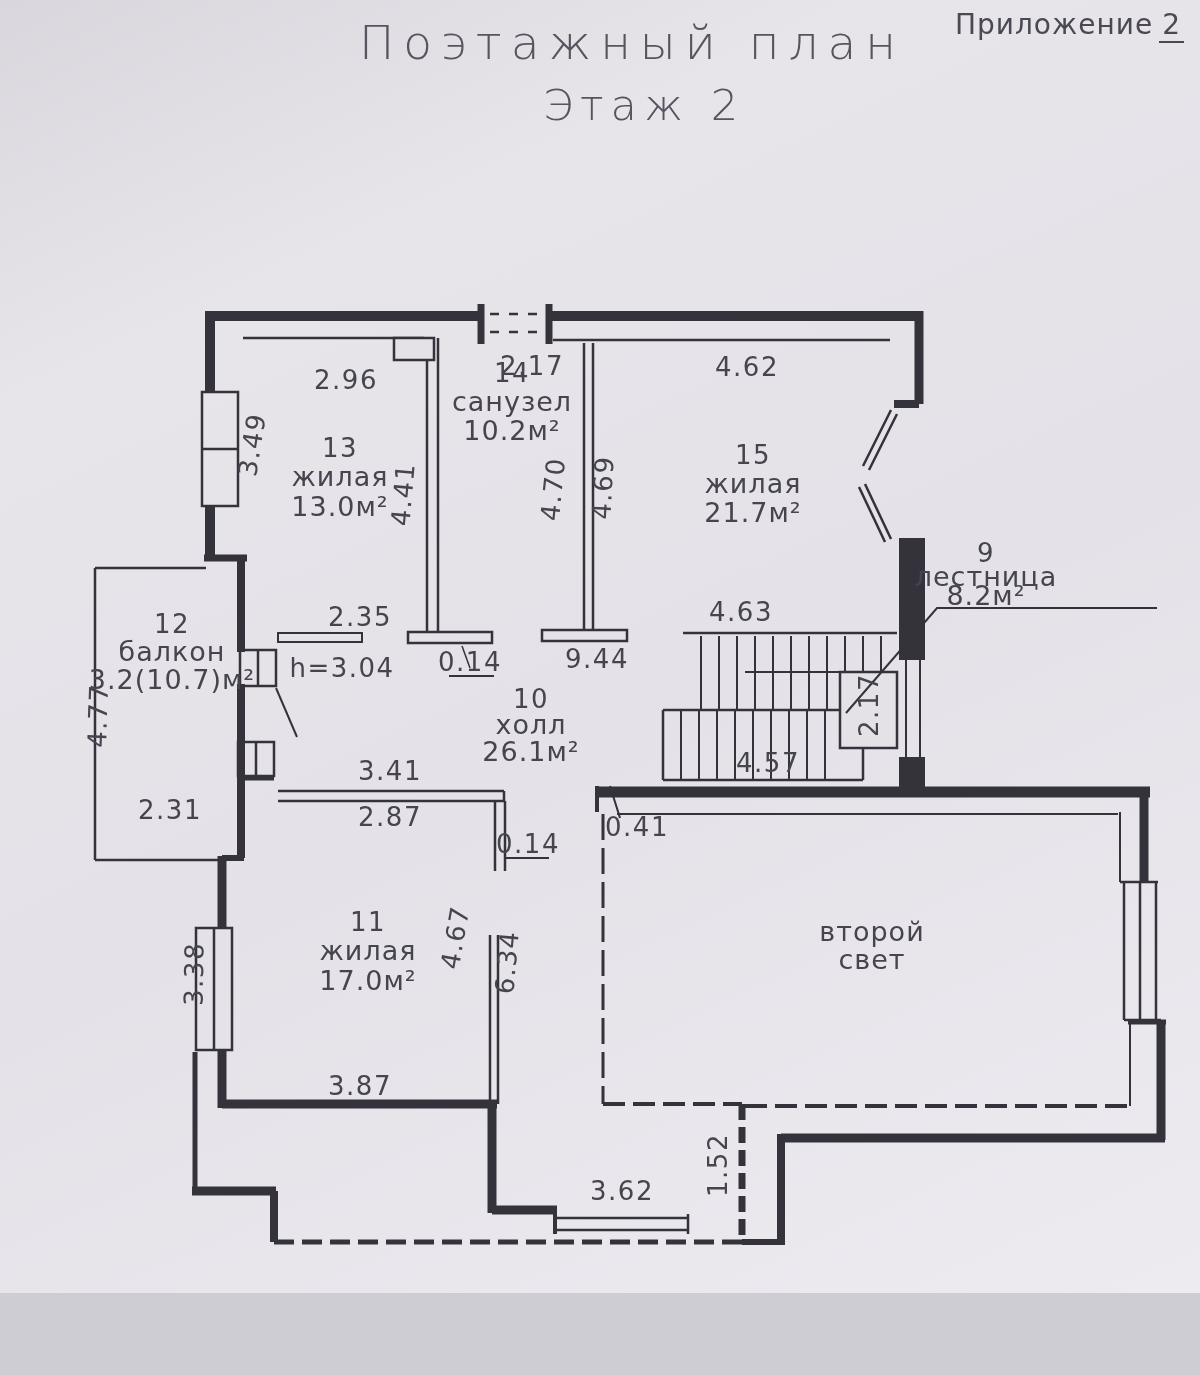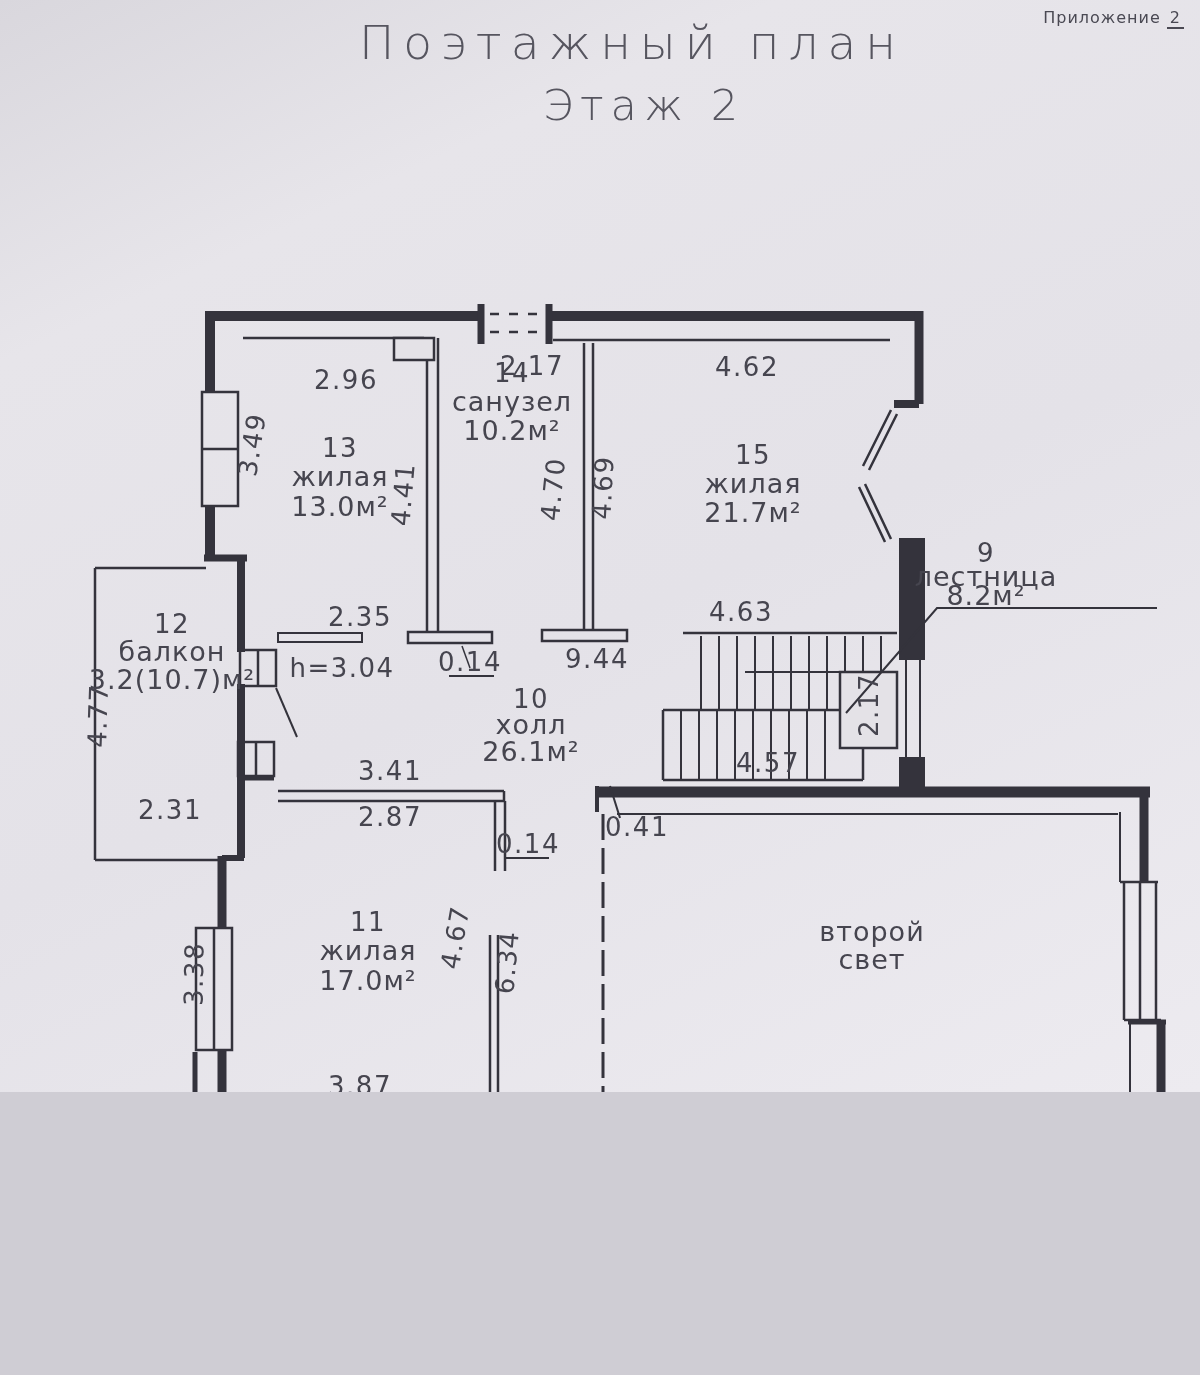--- a/index.html
+++ b/index.html
@@ -2,32 +2,32 @@
 <html style="--paper: #e4e2e7; --ink: #34333c; --text: #46454f;"><head>
 <meta charset="utf-8">
 <style>
   :root{
     --paper:#e4e2e7;
     --ink:#34333c;
     --text:#46454f;
   }
   html,body{margin:0;padding:0;background:#cfcdd4;}
   .page{
-    position:relative;width:1200px;height:1092px;overflow:hidden;
+    position:relative;width:1200px;height:1293px;overflow:hidden;
     background:linear-gradient(155deg,#d9d7dd 0%,#e7e5ea 22%,#e4e2e8 55%,#edebf0 100%);
     font-family:"DejaVu Sans",sans-serif;color:var(--text);
   }
   .title-block{
     position:absolute;top:14px;left:0;width:100%;text-align:center;
     transform:translateX(32px);line-height:1.25;color:#56555f;
   }
   .title-line1{font-size:47px;letter-spacing:9px;font-weight:300;}
   .title-line2{font-size:43px;letter-spacing:7px;font-weight:300;margin-top:6px;transform:translateX(12px);}
   .annotation{
-    position:absolute;top:8px;right:16px;font-size:16px;letter-spacing:1px;color:#4a4953;
+    position:absolute;top:8px;right:16px;font-size:28px;letter-spacing:1px;color:#4a4953;
   }
   .annotation .num{display:inline-block;border-bottom:2px solid #4a4953;padding:0 3px;margin-left:6px;}
   svg{position:absolute;left:0;top:0;}
   svg text{font-family:"DejaVu Sans",sans-serif;fill:var(--text);}
   .ink{stroke:var(--ink);fill:none;stroke-linecap:butt;}
   .fillink{fill:var(--ink);stroke:none;}
   .paperfill{fill:var(--paper);}
   .t26{font-size:26px;letter-spacing:1.5px;}
   .t27{font-size:27px;letter-spacing:1px;}
 </style>

